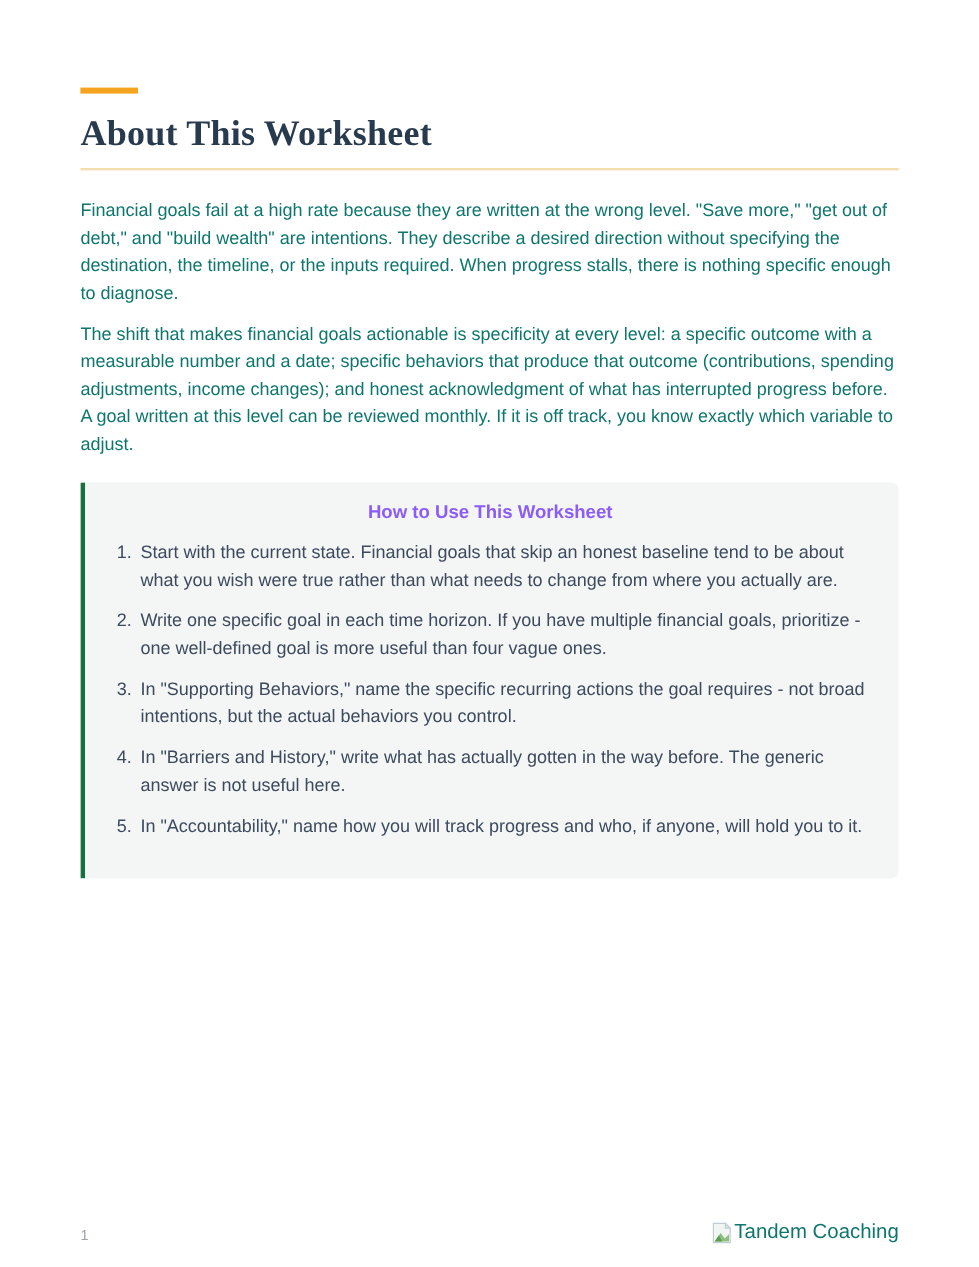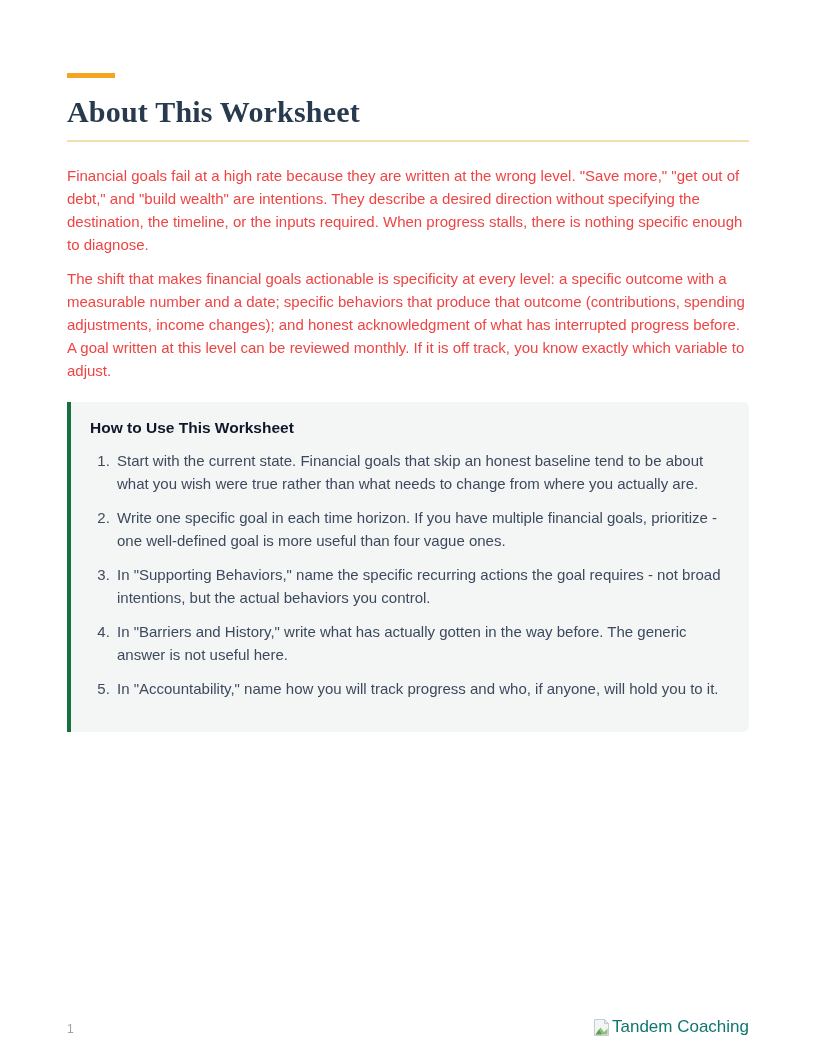--- a/index.html
+++ b/index.html
@@ -36,35 +36,36 @@
   }
   .title-rule {
     border: none;
     border-top: 2px solid #f3dfae;
     margin-top: 10px;
     margin-bottom: 22px;
   }
   .body-p {
     font-size: 15px;
     line-height: 23px;
-    color: #ef4444;
+    color: #0f766e;
     margin-bottom: 11px;
   }
   .callout {
     margin-top: 20px;
     background: #f4f6f5;
     border-left: 4px solid #17703f;
     border-radius: 0 6px 6px 0;
     padding: 17px 22px 18px 19px;
   }
   .callout-heading {
     font-size: 15.5px;
     font-weight: 700;
-    color: #0f172a;
+    color: #8b5cf6;
     margin-bottom: 12px;
+    text-align: center;
   }
   .instruction-list {
     list-style-position: outside;
     padding-left: 24px;
     margin: 0;
   }
   .instruction-list li {
     font-size: 15px;
     line-height: 23px;
     color: #3d4a5e;

